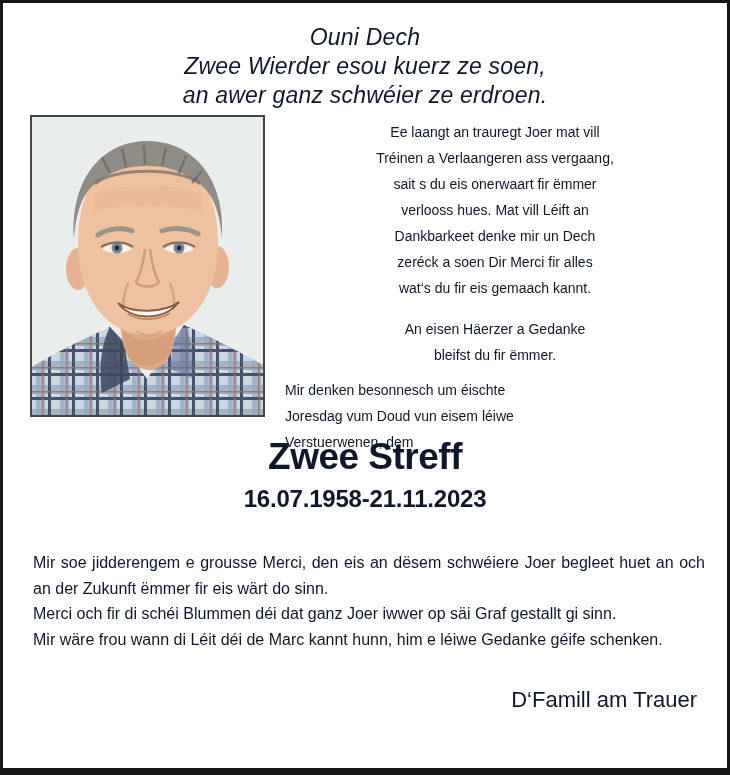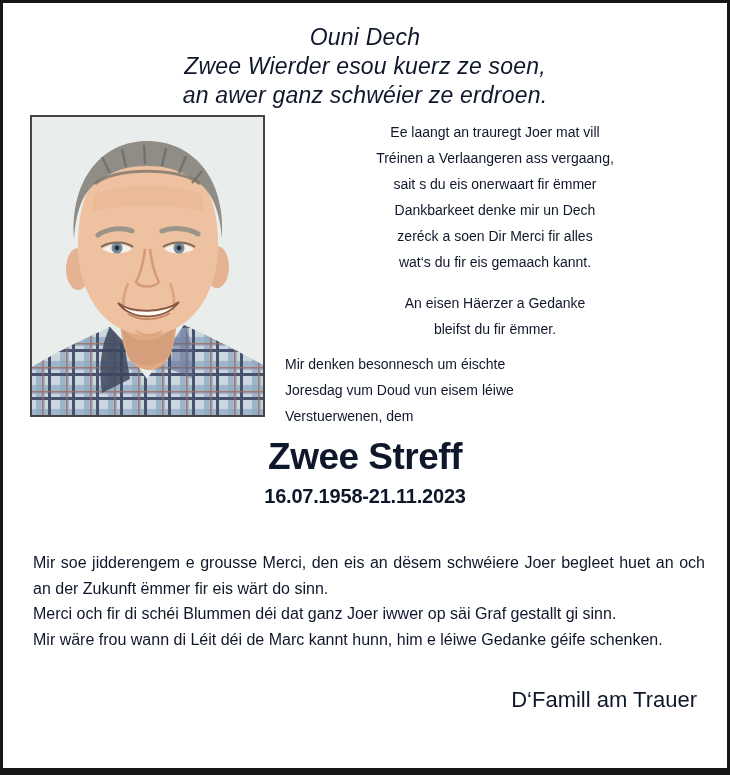--- a/index.html
+++ b/index.html
@@ -66,21 +66,21 @@
     font-size: 37px;
     font-weight: 700;
     letter-spacing: -0.5px;
   }
   .deceased-dates {
     position: absolute;
     top: 482px;
     left: 0;
     right: 0;
     text-align: center;
-    font-size: 20px;
+    font-size: 24px;
     font-weight: 600;
     letter-spacing: -0.2px;
   }
   .body-text {
     position: absolute;
     top: 547px;
     left: 30px;
     width: 672px;
     font-size: 16px;
     line-height: 25.5px;
@@ -169,20 +169,21 @@
 
       <path d="M104,214 C112,219 122,219 130,214" stroke="#d89f78" stroke-width="2" fill="none" opacity="0.8"></path>
     </svg>
   </figure>
 
   <div class="right-col">
     <div class="tribute-centered">
       <div>Ee laangt an trauregt Joer mat vill</div>
       <div>Tréinen a Verlaangeren ass vergaang,</div>
       <div>sait s du eis onerwaart fir ëmmer</div>
+      <div>verlooss hues. Mat vill Léift an</div>
       <div>Dankbarkeet denke mir un Dech</div>
       <div>zeréck a soen Dir Merci fir alles</div>
       <div>wat‘s du fir eis gemaach kannt.</div>
       <div class="part2">
         <div>An eisen Häerzer a Gedanke</div>
         <div>bleifst du fir ëmmer.</div>
       </div>
     </div>
     <div class="tribute-left">
       <div>Mir denken besonnesch um éischte</div>

